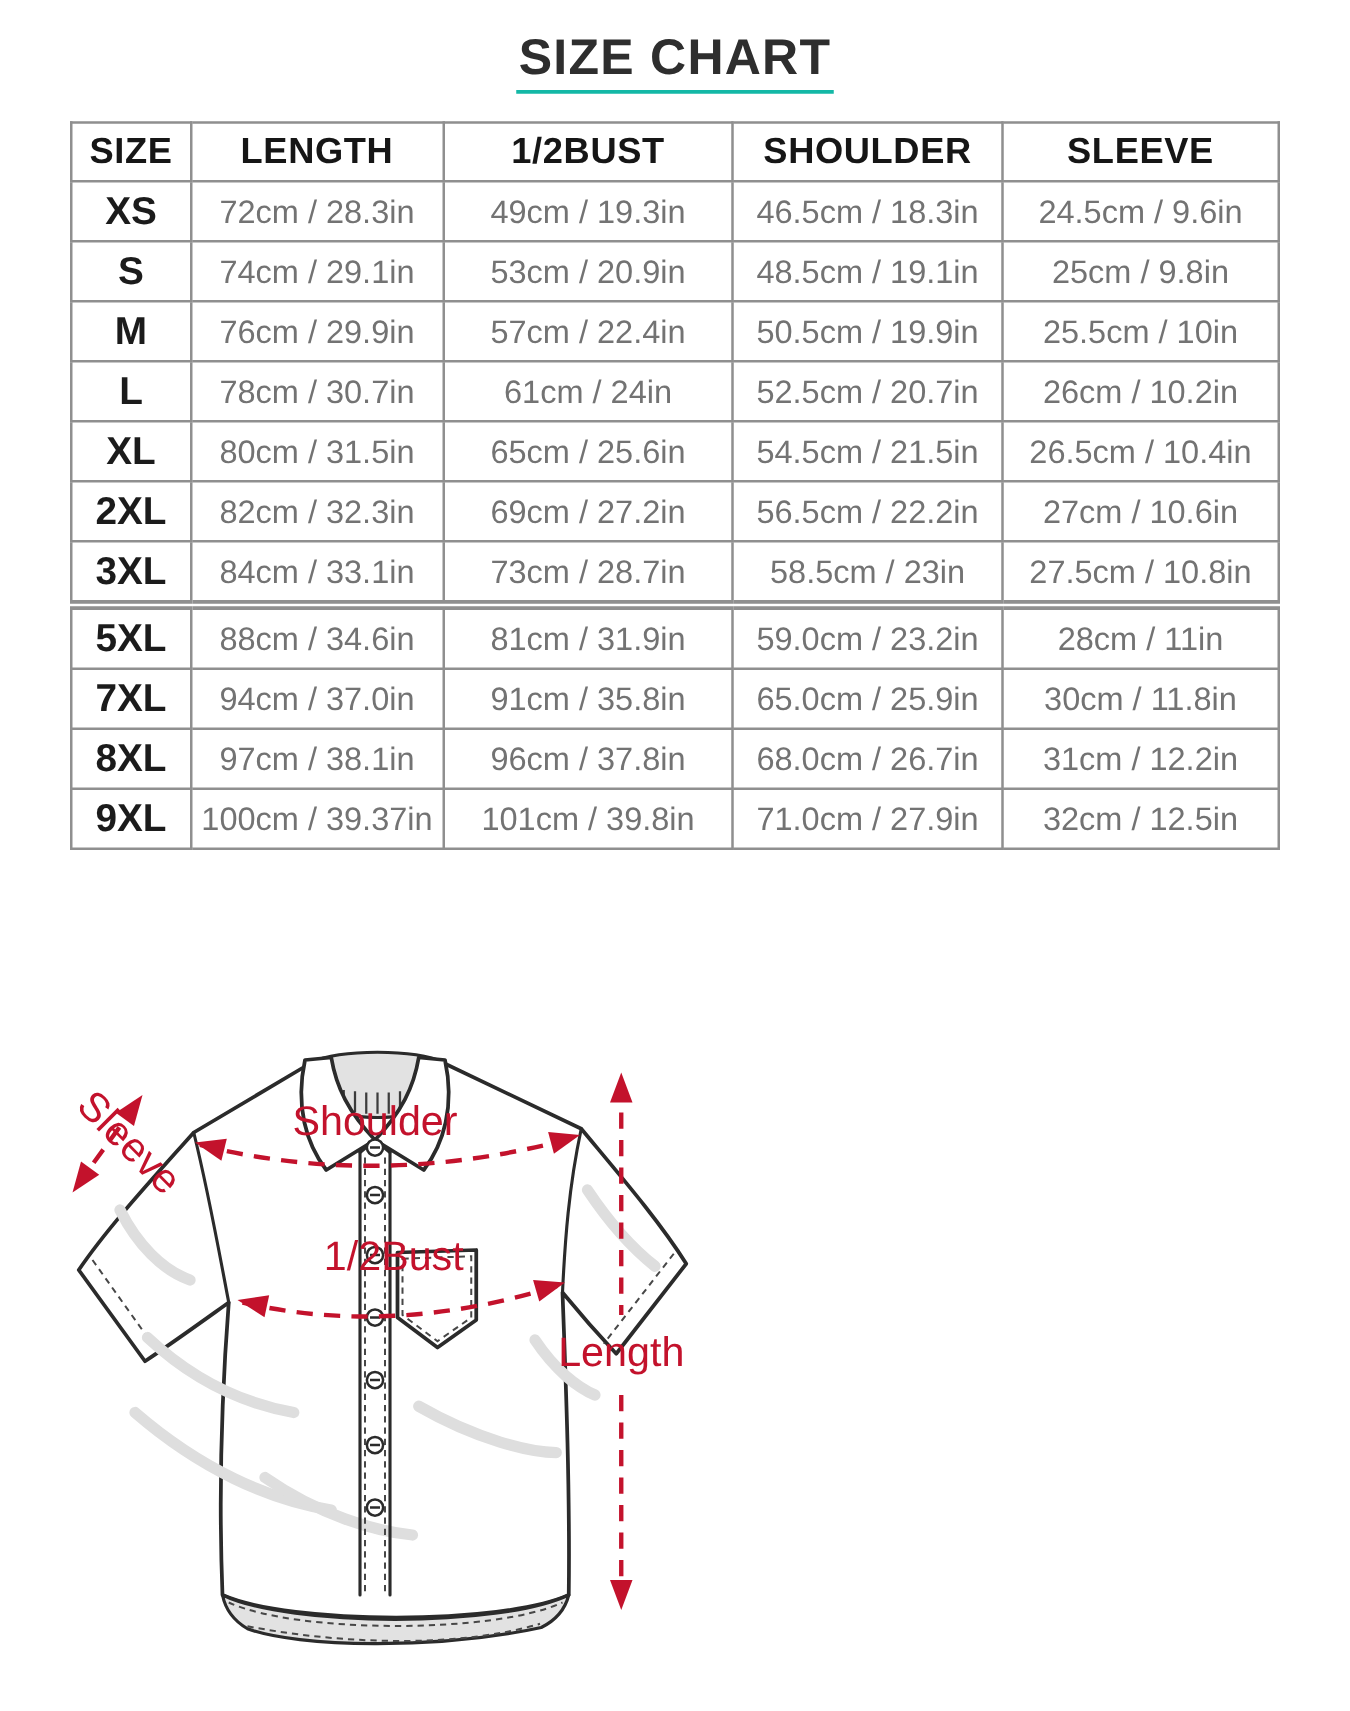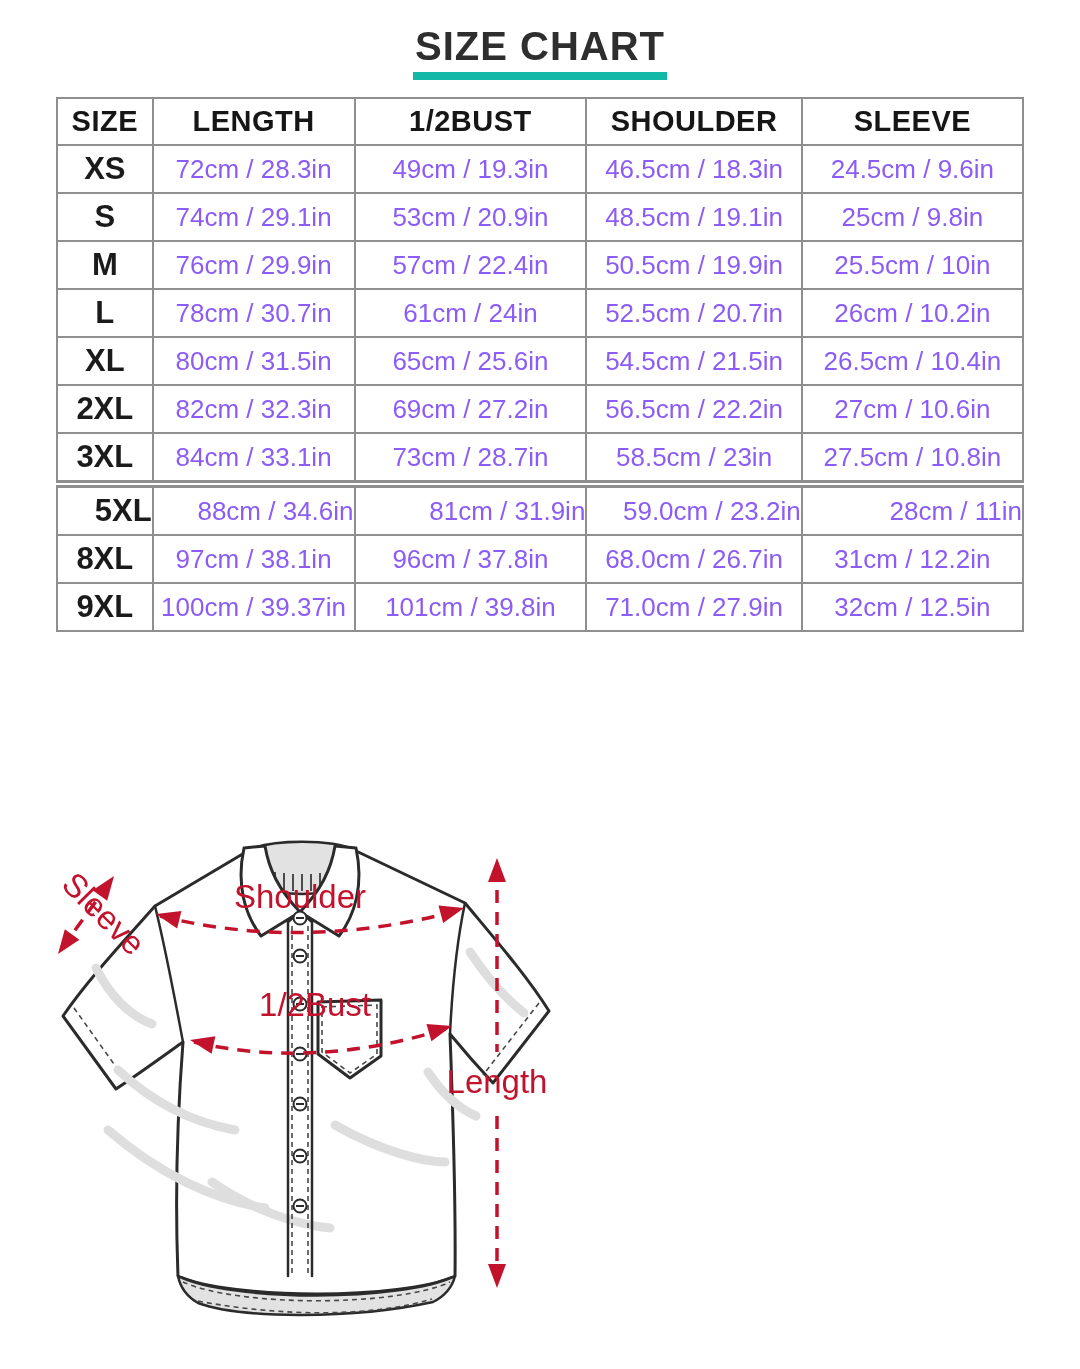--- a/index.html
+++ b/index.html
@@ -13,21 +13,21 @@
   }
 
   
   .title-wrap { position: absolute; top: 24px; left: 0; width: 100%; text-align: center; }
   .page-title {
     display: inline-block;
     font-size: 40px;
     font-weight: 700;
     color: #2e2e2e;
     letter-spacing: 1px;
-    border-bottom: 8px solid #14b8a6;
+    border-bottom: 3px solid #14b8a6;
     padding: 0 2px 3px 2px;
     margin: 0;
   }
 
   
   .table-wrap { position: absolute; left: 56px; top: 97px; width: 956px; }
   table.size-table {
     border-collapse: collapse;
     width: 968px;
     table-layout: fixed;
@@ -49,26 +49,25 @@
     letter-spacing: 0.5px;
   }
   .size-table tbody th {
     font-size: 31px;
     font-weight: 700;
     color: #1b1b1b;
   }
   .size-table tbody td {
     font-size: 26px;
     font-weight: 400;
-    color: #8b5cf6;
+    color: #737373;
   }
   
   .size-table tr.split th, .size-table tr.split td {
     border-top: 8px double #8f8f8f;
-    text-align: right;
   }
 
   
   .diagram { position: absolute; left: 0px; top: 830px; width: 560px; height: 539px; }
   .diagram svg { display: block; }
   .shirt-stroke { fill: #ffffff; stroke: #2b2b2b; stroke-width: 3; stroke-linejoin: round; stroke-linecap: round; }
   .shirt-line { fill: none; stroke: #2b2b2b; stroke-width: 2.5; stroke-linecap: round; }
   .shirt-dash { fill: none; stroke: #474747; stroke-width: 1.6; stroke-dasharray: 5 4; }
   .shirt-shade { fill: #e2e2e2; stroke: #2b2b2b; stroke-width: 2.5; stroke-linejoin: round; }
   .wrinkle { fill: none; stroke: #dedede; stroke-width: 9; stroke-linecap: round; }
@@ -167,20 +166,27 @@
             <td>27.5cm / 10.8in</td>
           </tr>
           <tr class="split">
             <th>5XL</th>
             <td>88cm / 34.6in</td>
             <td>81cm / 31.9in</td>
             <td>59.0cm / 23.2in</td>
             <td>28cm / 11in</td>
           </tr>
           <tr>
+            <th>7XL</th>
+            <td>94cm / 37.0in</td>
+            <td>91cm / 35.8in</td>
+            <td>65.0cm / 25.9in</td>
+            <td>30cm / 11.8in</td>
+          </tr>
+          <tr>
             <th>8XL</th>
             <td>97cm / 38.1in</td>
             <td>96cm / 37.8in</td>
             <td>68.0cm / 26.7in</td>
             <td>31cm / 12.2in</td>
           </tr>
           <tr>
             <th>9XL</th>
             <td>100cm / 39.37in</td>
             <td>101cm / 39.8in</td>

